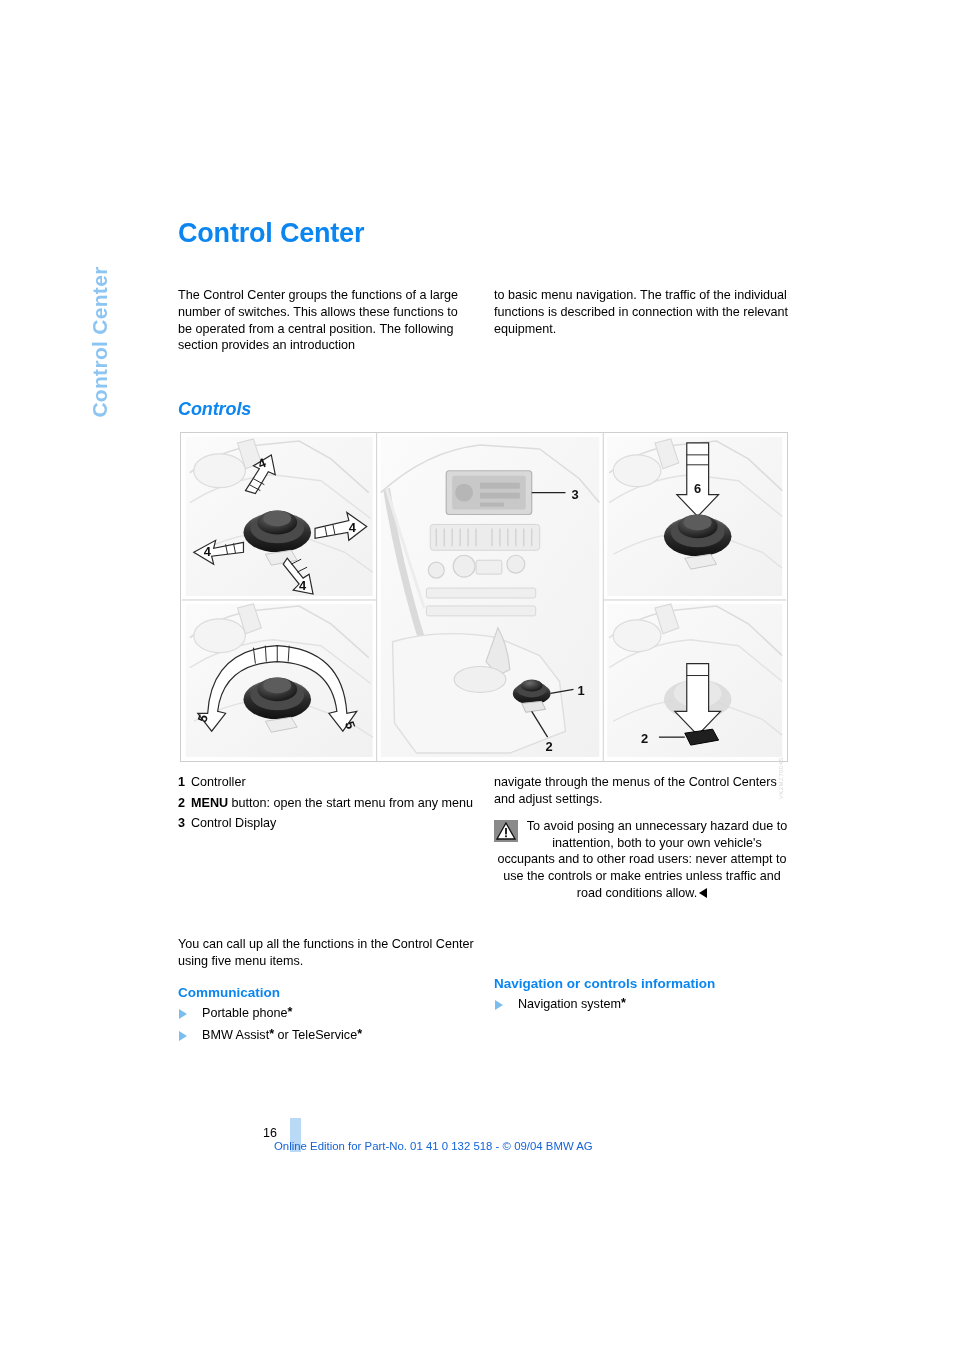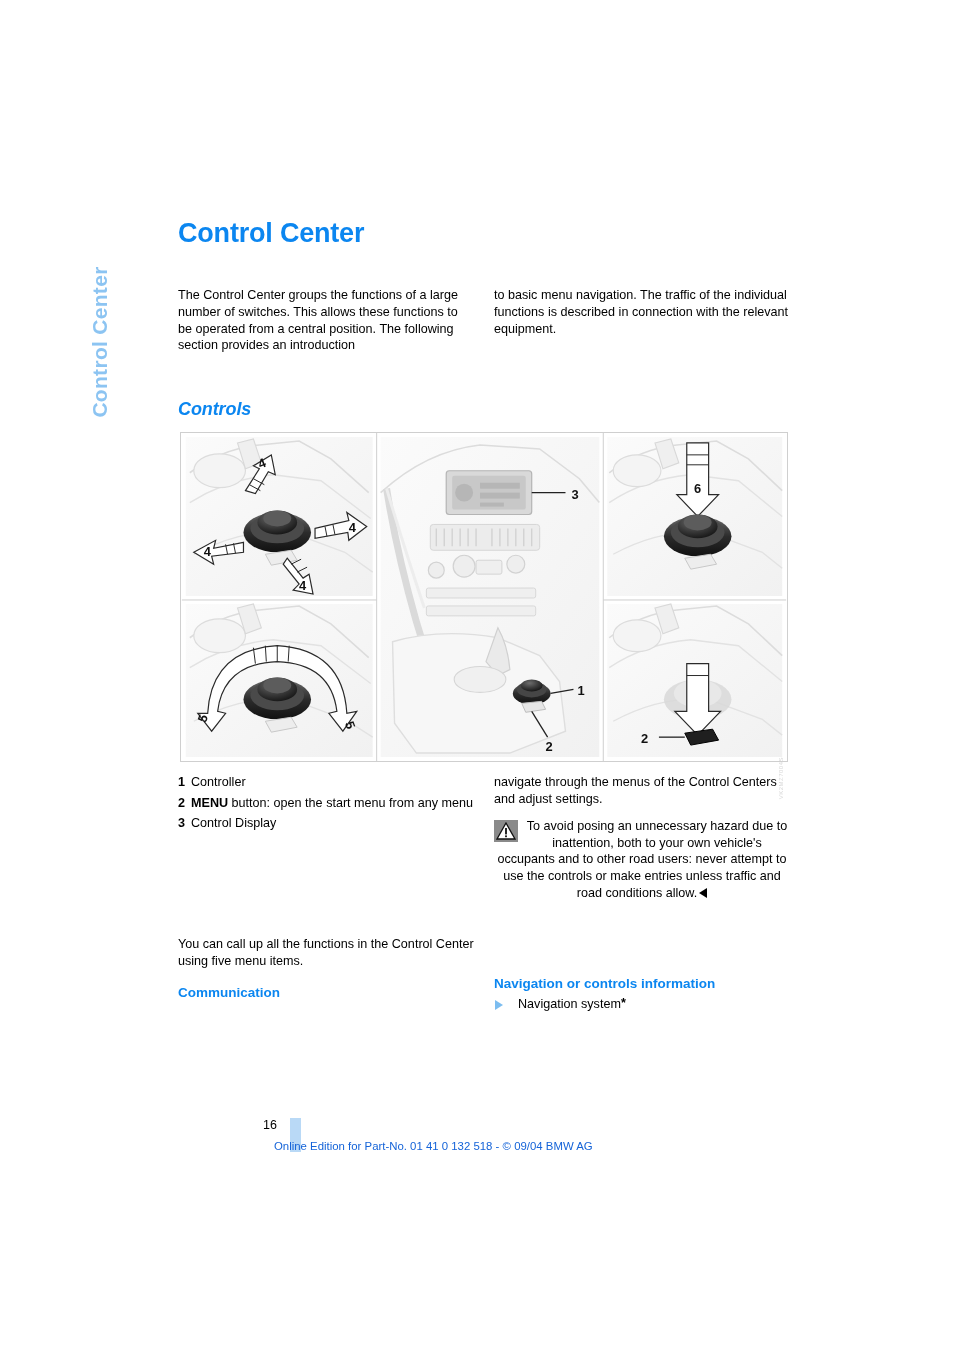--- a/index.html
+++ b/index.html
@@ -209,21 +209,21 @@
   #footer {
     position: absolute;
     left: 178px;
     top: 1118px;
     width: 620px;
     height: 40px;
   }
   #page-number {
     position: absolute;
     left: 85px;
-    top: 0px;
+    top: 8px;
     font-size: 12.5px;
     font-weight: normal;
     color: #000000;
   }
   #footer-bar {
     position: absolute;
     left: 112px;
     top: 0px;
     width: 11px;
     height: 34px;
@@ -516,20 +516,34 @@
 
   <div style="position:absolute; left:178px; top:936px; width:612px;">
 
     <div class="cols">
 
       <div class="col">
         <p class="body">You can call up all the functions in the Control Center using five menu items.</p>
 
         <h3 class="sub-head" style="margin-top:16px">Communication</h3>
 
+        <ul class="bullets">
+          <li class="bullet">
+            <span class="bullet-marker">
+                <span class="tri"></span>
+              </span>
+            <span class="bullet-txt"><span>Portable phone</span><sup class="star">*</sup></span>
+          </li>
+          <li class="bullet">
+            <span class="bullet-marker">
+                <span class="tri"></span>
+              </span>
+            <span class="bullet-txt"><span>BMW Assist</span><sup class="star">*</sup><span> or TeleService</span><sup class="star">*</sup></span>
+          </li>
+        </ul>
       </div>
 
       <div class="col">
         <h3 class="sub-head" style="margin-top:40px">Navigation or controls information</h3>
 
         <ul class="bullets">
           <li class="bullet">
             <span class="bullet-marker">
                 <span class="tri"></span>
               </span>

